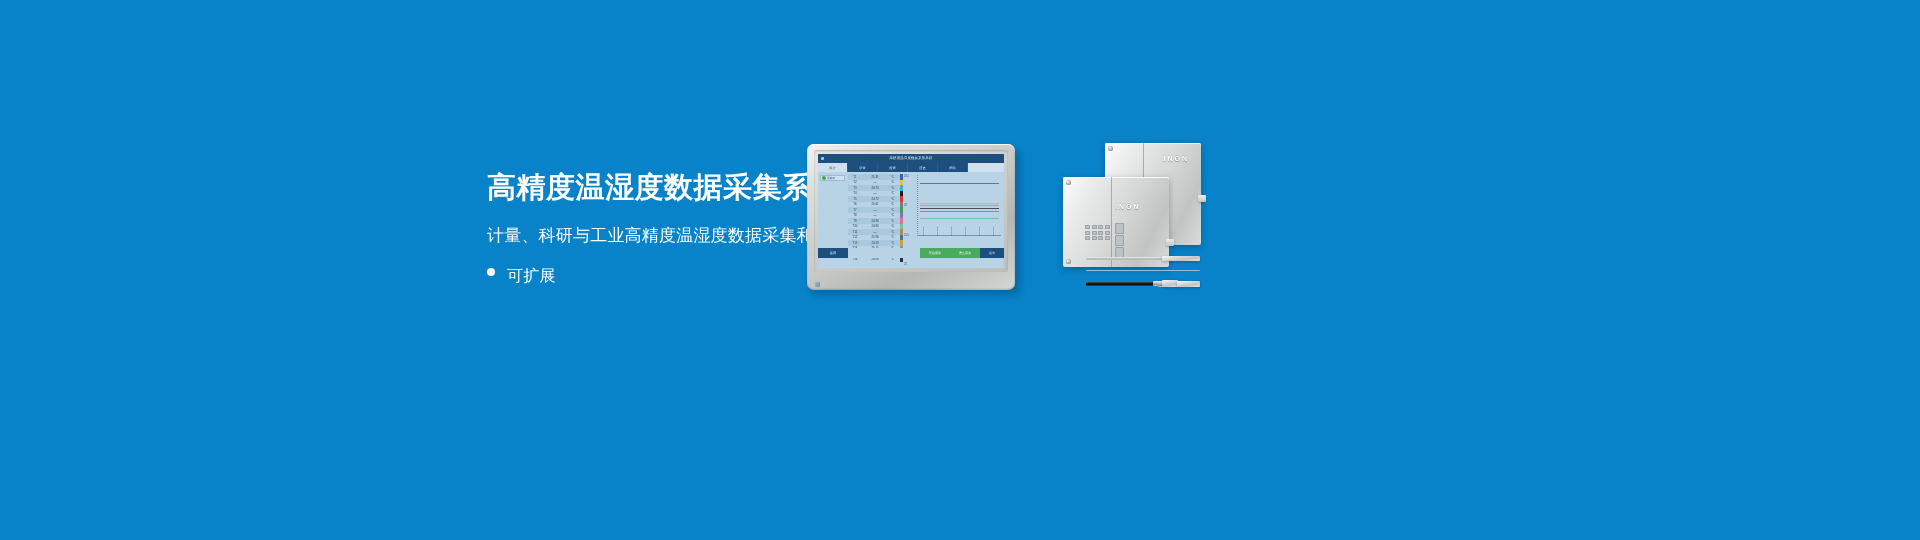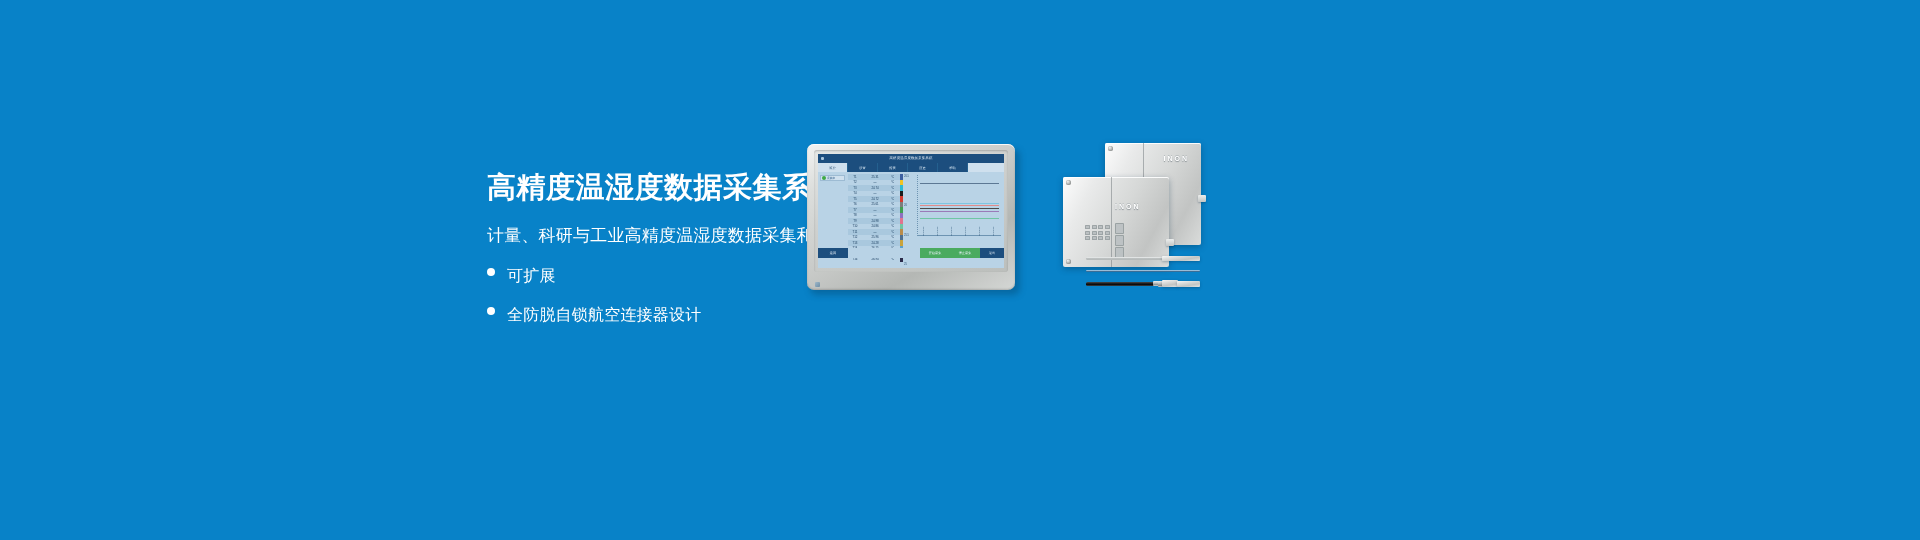--- a/index.html
+++ b/index.html
@@ -419,24 +419,20 @@
 <div class="banner">
   <div class="banner-inner">
 
     <div class="copy">
       <h1 class="headline">高精度温湿度数据采集系统</h1>
       <p class="subhead">计量、科研与工业高精度温湿度数据采集和分析整体解决方案</p>
       <ul class="feature-list">
         <li class="feature-item">
           <span class="feature-dot"></span>
           <span class="feature-text">可扩展</span>
-        </li>
-        <li class="feature-item">
-          <span class="feature-dot"></span>
-          <span class="feature-text">全防脱自锁航空连接器设计</span>
         </li>
       </ul>
     </div>
 
     <div class="tablet">
       <div class="tablet-shadow"></div>
       <div class="tablet-bezel">
         <div class="tablet-bezel-inner"></div>
         <div class="tablet-foot"></div>
 

